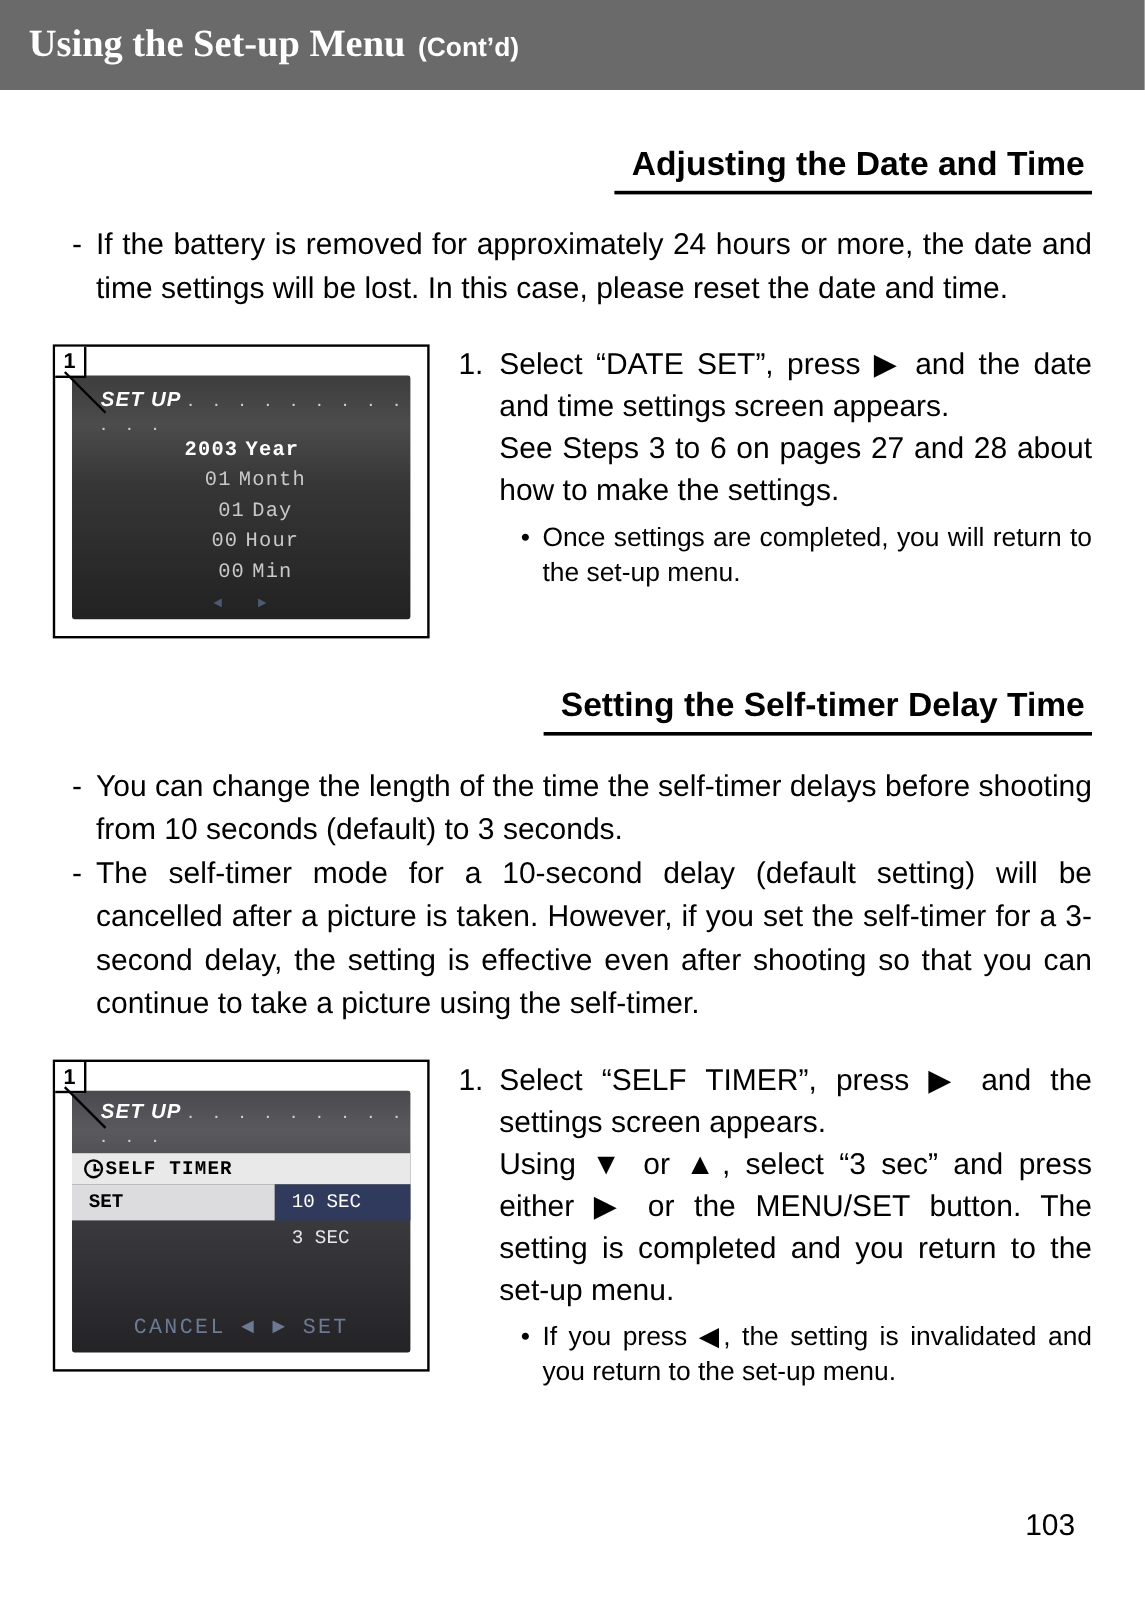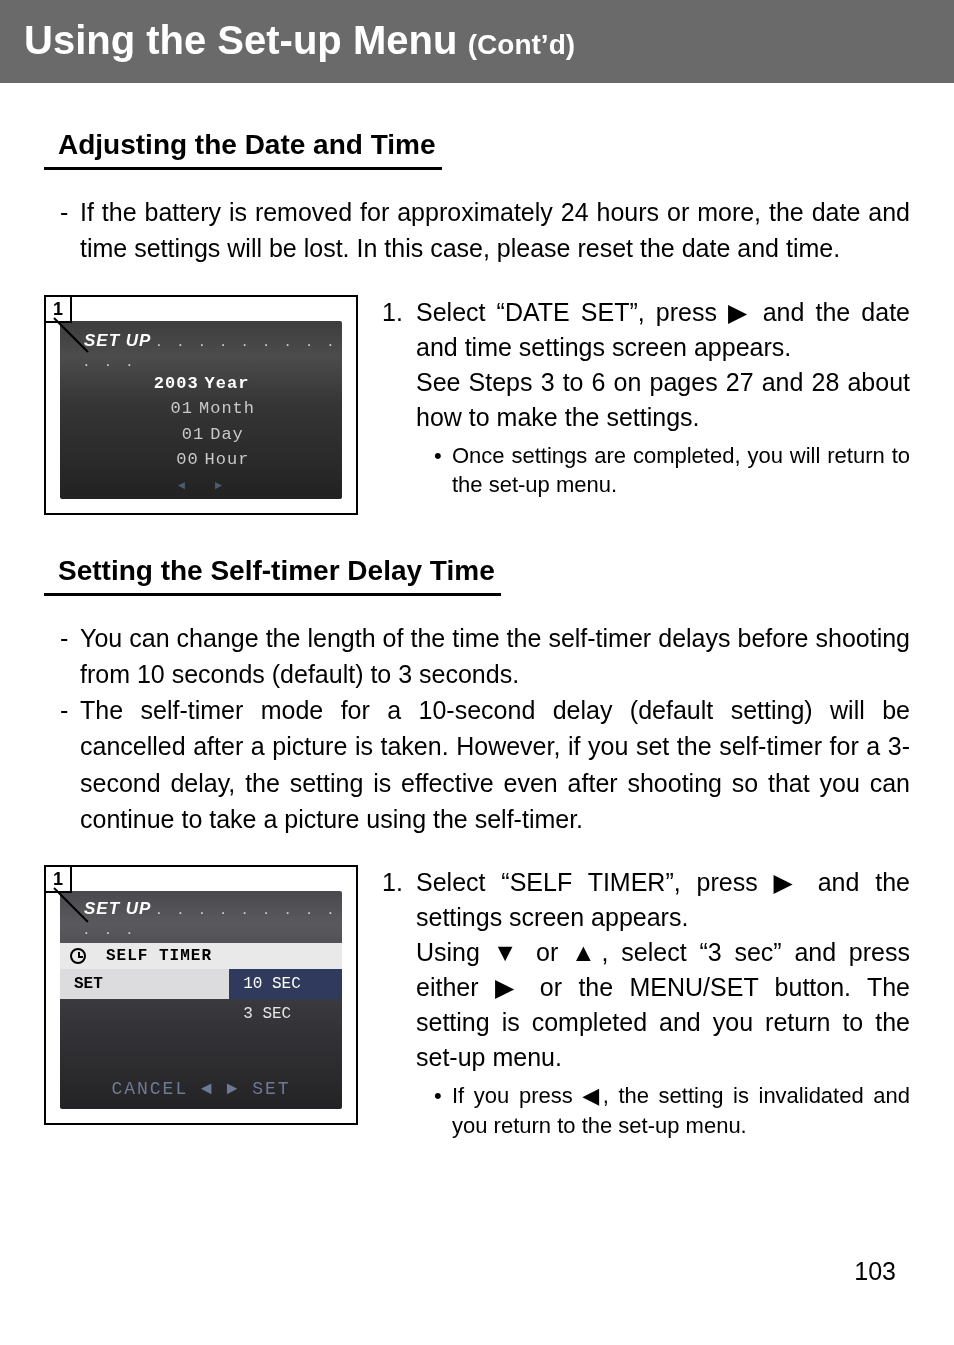--- a/index.html
+++ b/index.html
@@ -1,22 +1,22 @@
 <!DOCTYPE html>
 <html><head>
 <meta charset="utf-8">
 <style>
   * { box-sizing: border-box; margin: 0; padding: 0; }
   html, body { width: 954px; height: 1345px; font-family: Arial, Helvetica, sans-serif; background: #fff; color: #000; }
   .page { width: 954px; height: 1345px; position: relative; padding: 0; }
   .header-bar { background: #6a6a6a; color: #fff; padding: 18px 24px 20px 24px; }
-  .header-bar .h-main { font-size: 40px; font-weight: bold; display: inline; }
-  .header-bar .h-sub  { font-size: 28px; font-weight: bold; display: inline; margin-left: 6px; }
+  .header-bar .h-main { font-size: 32px; font-weight: bold; display: inline; font-family: Liberation Serif, serif; }
+  .header-bar .h-sub  { font-size: 22px; font-weight: bold; display: inline; margin-left: 6px; }
   .content { padding: 28px 44px 0 44px; }
-  .section-title-wrap { margin: 18px 0 24px 0; }
+  .section-title-wrap { margin: 18px 0 24px 0; text-align: right; }
   .section-title { display: inline-block; font-size: 28px; font-weight: bold; border-bottom: 3px solid #000; padding: 0 6px 6px 14px; }
   .note-list { margin: 0 0 28px 16px; }
   .note-item { display: flex; font-size: 25px; line-height: 1.45; text-align: justify; }
   .note-dash { width: 20px; flex: 0 0 20px; }
   .note-text { flex: 1; }
   .two-col { display: flex; gap: 24px; align-items: flex-start; margin-bottom: 40px; }
   .lcd-frame { border: 2px solid #000; position: relative; width: 314px; }
   .lcd-badge { position: absolute; top: 0; left: 0; width: 26px; height: 26px; background: #fff; border-right: 2px solid #000; border-bottom: 2px solid #000; font-weight: bold; text-align: center; line-height: 24px; font-size: 18px; }
   .lcd-tick1 { position: absolute; top: 20px; left: 8px; width: 48px; height: 2px; background: #000; transform: rotate(45deg); transform-origin: left center; }
   .lcd-inner { margin: 24px 14px 14px 14px; }
@@ -26,21 +26,21 @@
   .lcd-dots { letter-spacing: 6px; color: #cfcfd6; font-style: normal; font-weight: normal; }
   .lcd-date-row { font-size: 17px; letter-spacing: 1px; line-height: 1.5; }
   .lcd-date-row .v { display: inline-block; width: 46px; text-align: right; margin-right: 6px; }
   .lcd-date-row .u { display: inline-block; text-align: left; }
   .lcd-date-hi .v, .lcd-date-hi .u { color: #fff; font-weight: bold; }
   .lcd-date-row.dim { color: #c9c9c9; }
   .lcd-foot { font-size: 12px; color: #4a5c74; letter-spacing: 2px; margin-top: 6px; }
   
   .lcd-self { background: linear-gradient(180deg,#4a4a4e 0%, #5a5a5e 15%, #3a3a3e 50%, #232326 100%); color: #fff; font-family: "Courier New", monospace; border-radius: 2px; padding-bottom: 10px; }
   .lcd-self .lcd-title { padding-top: 8px; }
-  .lcd-sub { display: flex; align-items: center; gap: 20px; background: #e9e9ea; color: #000; font-weight: bold; font-size: 16px; padding: 4px 10px; margin: 4px 0 0 0; letter-spacing: 1px; font-family: "Courier New", monospace; }
+  .lcd-sub { display: flex; align-items: center; gap: 2px; background: #e9e9ea; color: #000; font-weight: bold; font-size: 16px; padding: 4px 10px; margin: 4px 0 0 0; letter-spacing: 1px; font-family: "Courier New", monospace; }
   .lcd-table { width: 100%; border-collapse: collapse; font-size: 16px; font-family: "Courier New", monospace; }
   .lcd-table td { padding: 6px 14px; }
   .lcd-table .row1 td { background: #dcdcde; color: #000; }
   .lcd-table .row1 td.sel { background: #2f3a5c; color: #fff; }
   .lcd-table .row2 td { background: transparent; color: #e7e7e7; }
   .lcd-table td.right { text-align: left; width: 40%; margin-left: 16px; }
   .lcd-table td.left { width: 60%; font-weight: bold; }
   .lcd-self-foot { text-align: center; font-size: 18px; color: #6c7a94; letter-spacing: 2px; margin-top: 50px; font-family: "Courier New", monospace; }
   
   .steps { flex: 1; font-size: 25px; line-height: 1.4; }
@@ -85,20 +85,21 @@
       <div class="lcd-inner">
         <div class="lcd-date">
           <div class="lcd-title">
             <span>SET UP</span>
             <span class="lcd-dots">. . . . . . . . . . . .</span>
           </div>
           <div class="lcd-date-row lcd-date-hi"><span class="v">2003</span><span class="u">Year</span></div>
           <div class="lcd-date-row dim"><span class="v">01</span><span class="u">Month</span></div>
           <div class="lcd-date-row dim"><span class="v">01</span><span class="u">Day</span></div>
           <div class="lcd-date-row dim"><span class="v">00</span><span class="u">Hour</span></div>
+          <div class="lcd-date-row dim"><span class="v">00</span><span class="u">Min</span></div>
           <div class="lcd-foot">
             <span class="arrow-sm">◄</span>&nbsp;&nbsp;
             <span class="arrow-sm">►</span>
           </div>
         </div>
       </div>
     </div>
 
     <div class="steps">
       <div class="step">

